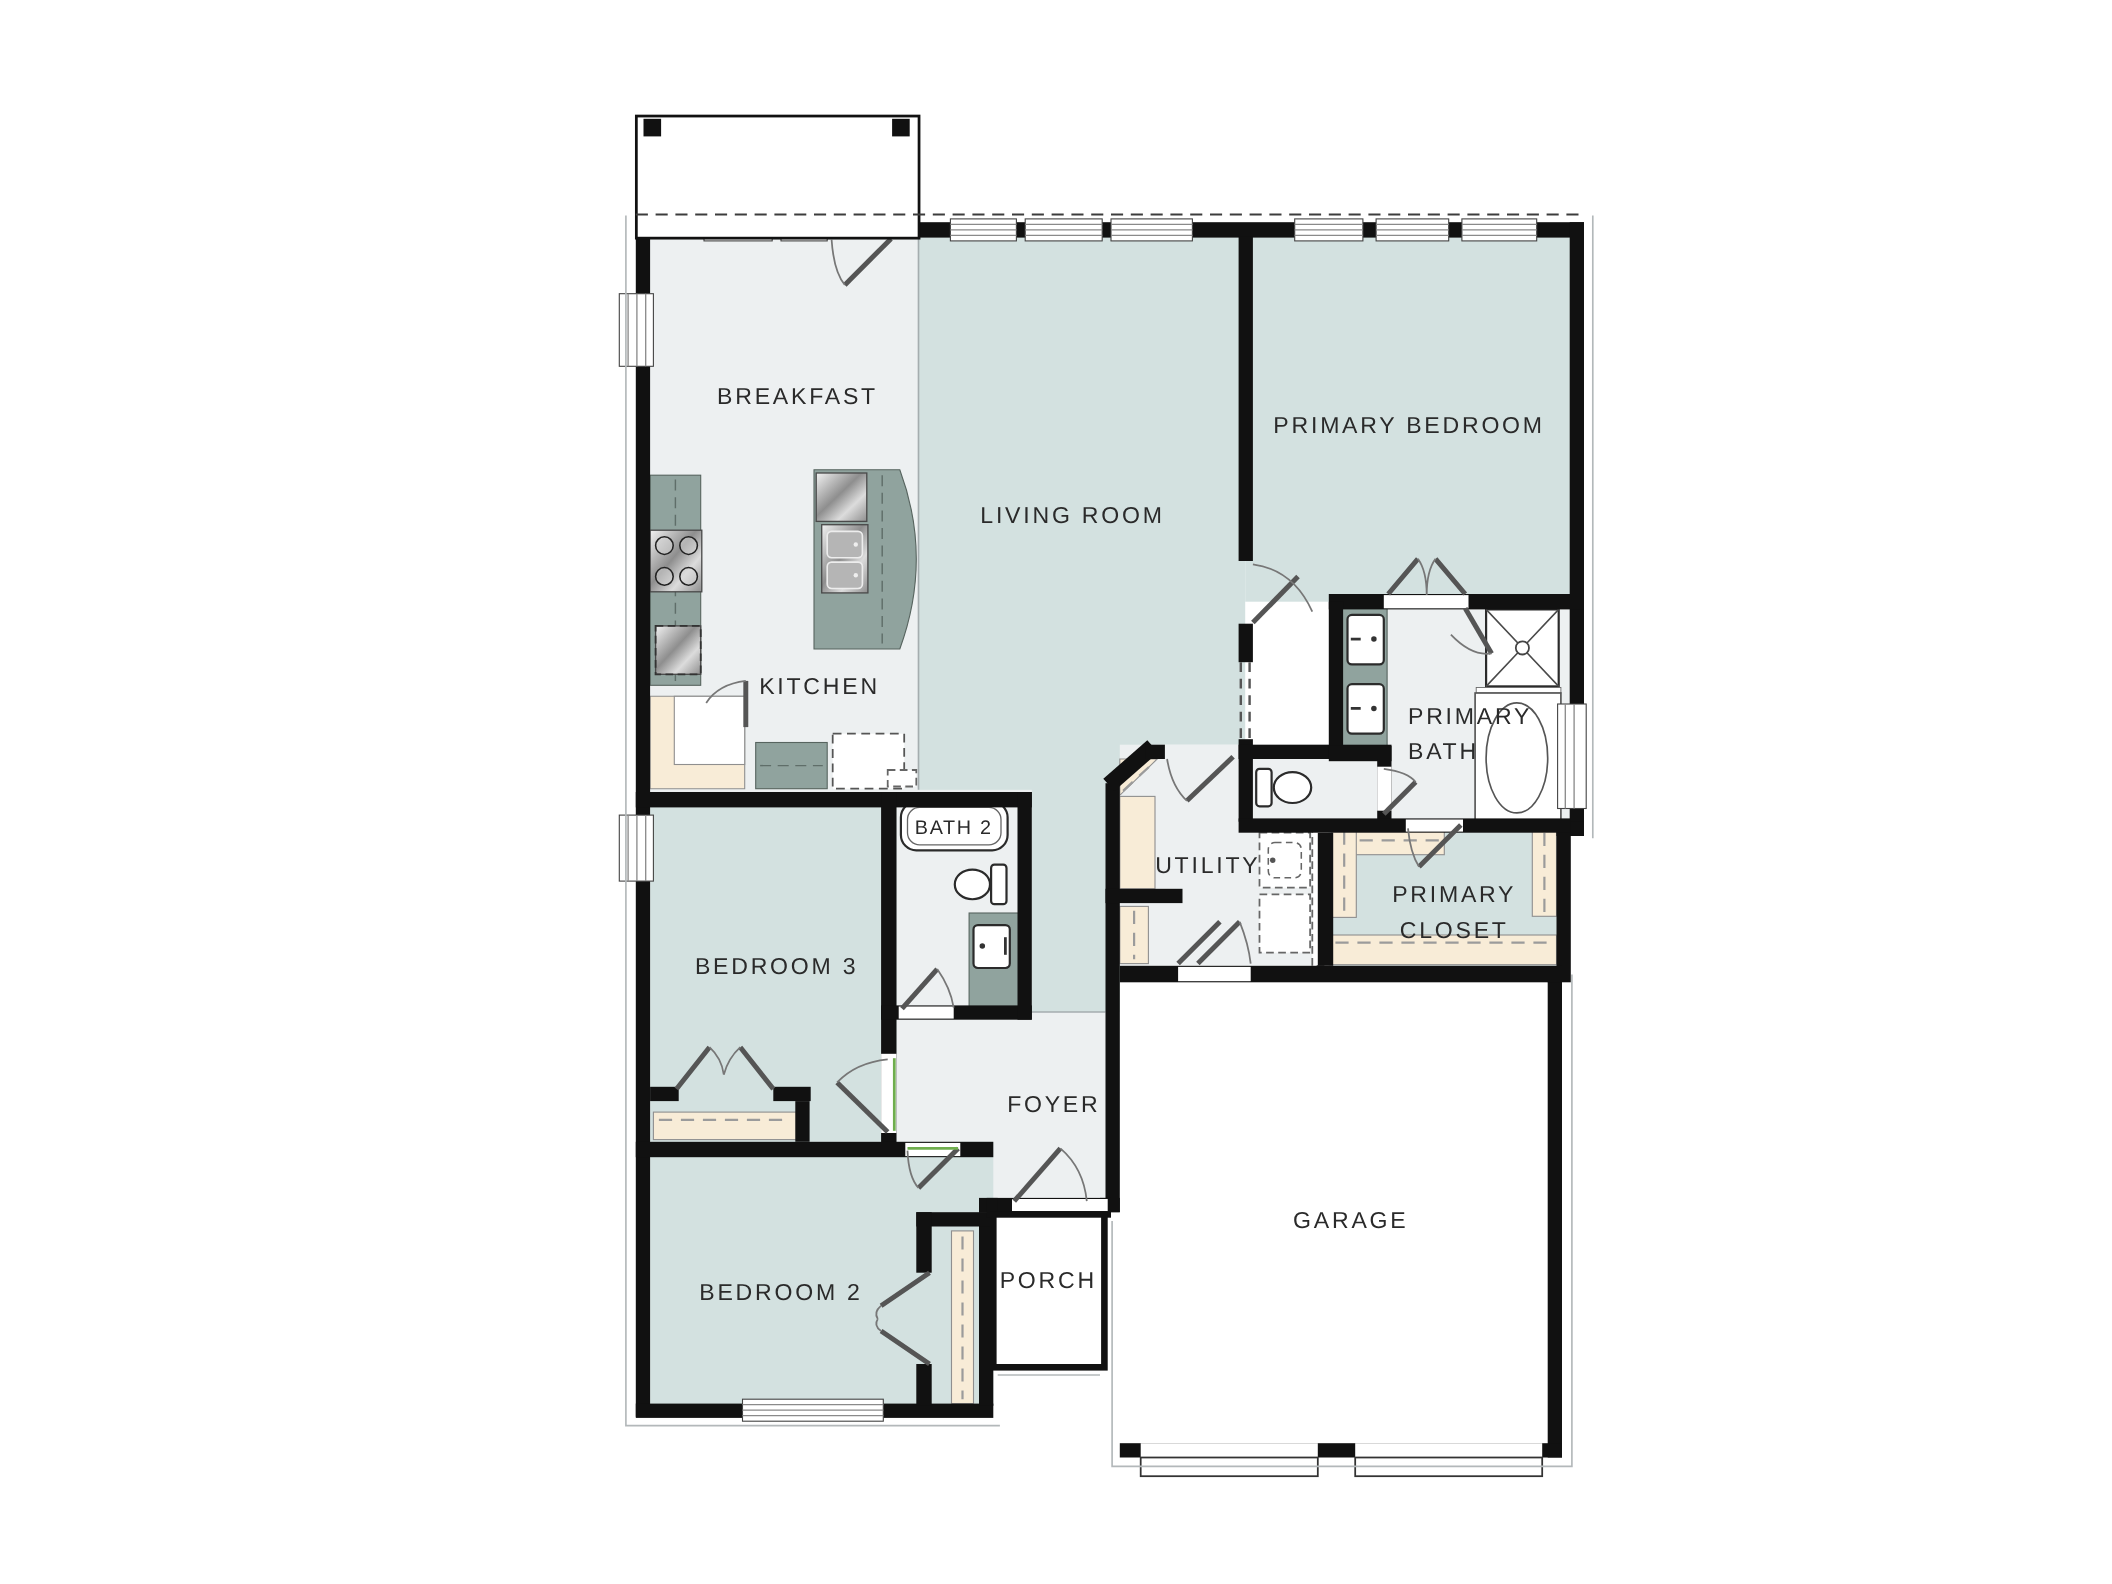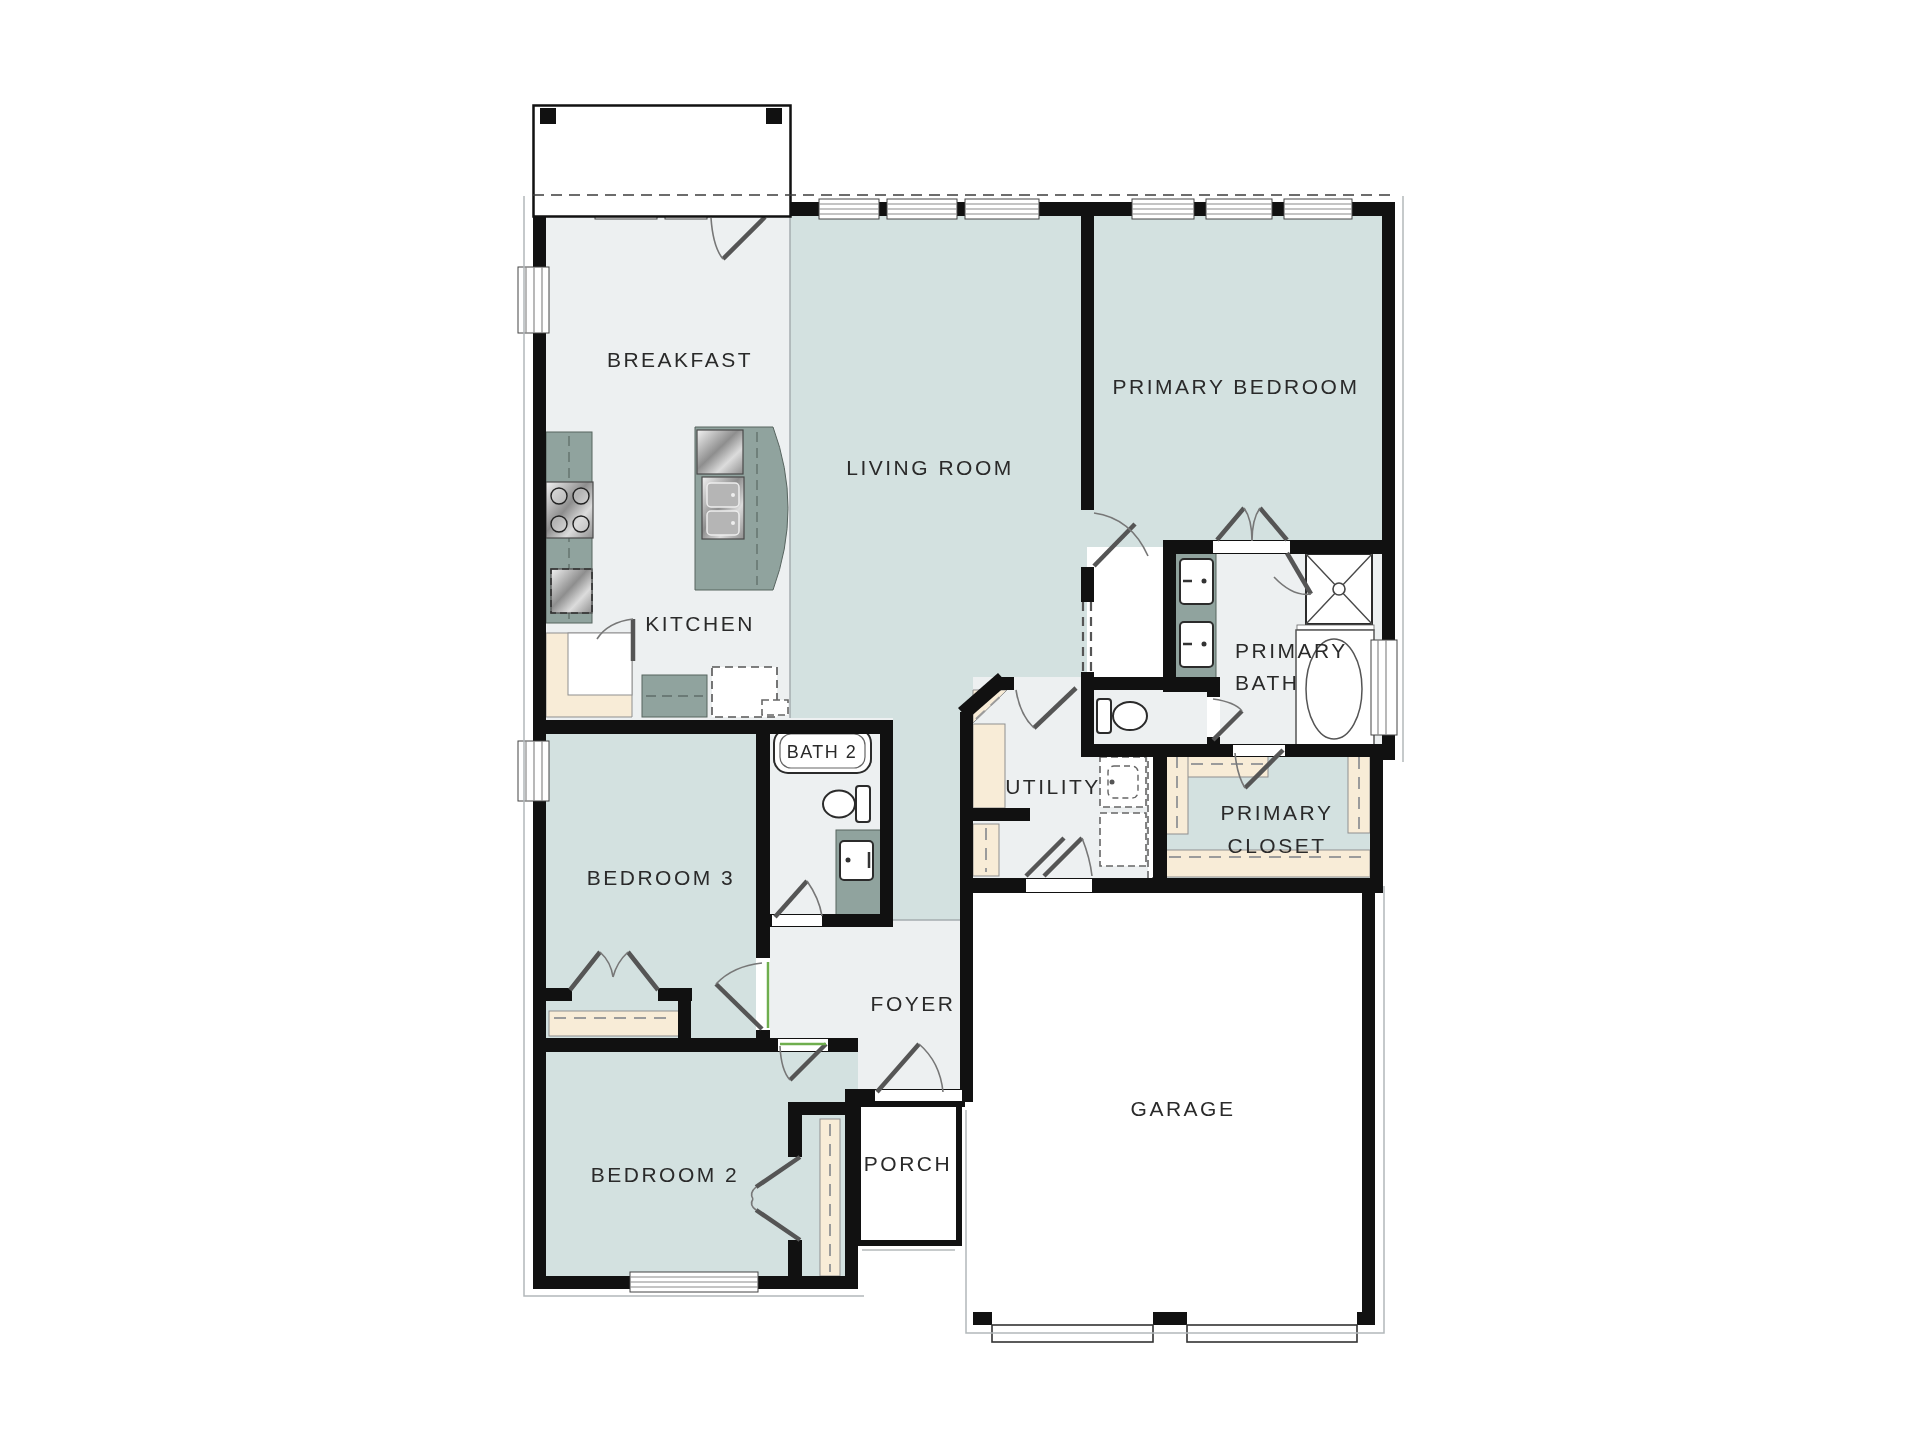--- a/index.html
+++ b/index.html
@@ -1,17 +1,17 @@
 <!DOCTYPE html>
 <html style="--wall: #111111; --teal: #d3e1e0; --gray: #edf0f1; --counter: #90a39e; --tan: #f8ecd7; --metal-light: #f2f2f2; --metal-dark: #8e8e8e; --leaf: #555555; --arc: #777777; --green: #6fae4e; --text: #2a2a2a;"><head>
 <meta charset="utf-8">
 <style>
   html,body{margin:0;padding:0;background:#ffffff;}
   body{width:1920px;height:1440px;position:relative;font-family:"Liberation Sans",sans-serif;}
-  #plan-wrap{position:absolute;inset:0;}
+  #plan-wrap{position:absolute;inset:0;margin-left:45px;}
   svg{display:block;}
   .roomteal{fill:var(--teal);}
   .roomgray{fill:var(--gray);}
   .wall{fill:var(--wall);}
   .open{fill:#ffffff;}
   .counter{fill:var(--counter);stroke:#57645f;stroke-width:1;}
   .tan{fill:var(--tan);stroke:#8f8f8f;stroke-width:1;}
   .metal{fill:url(#metalGrad);stroke:#4a4a4a;stroke-width:1.2;}
   .fx{fill:#ffffff;stroke:#2b2b2b;stroke-width:2;}
   .fxthin{fill:#ffffff;stroke:#555555;stroke-width:1.5;}

